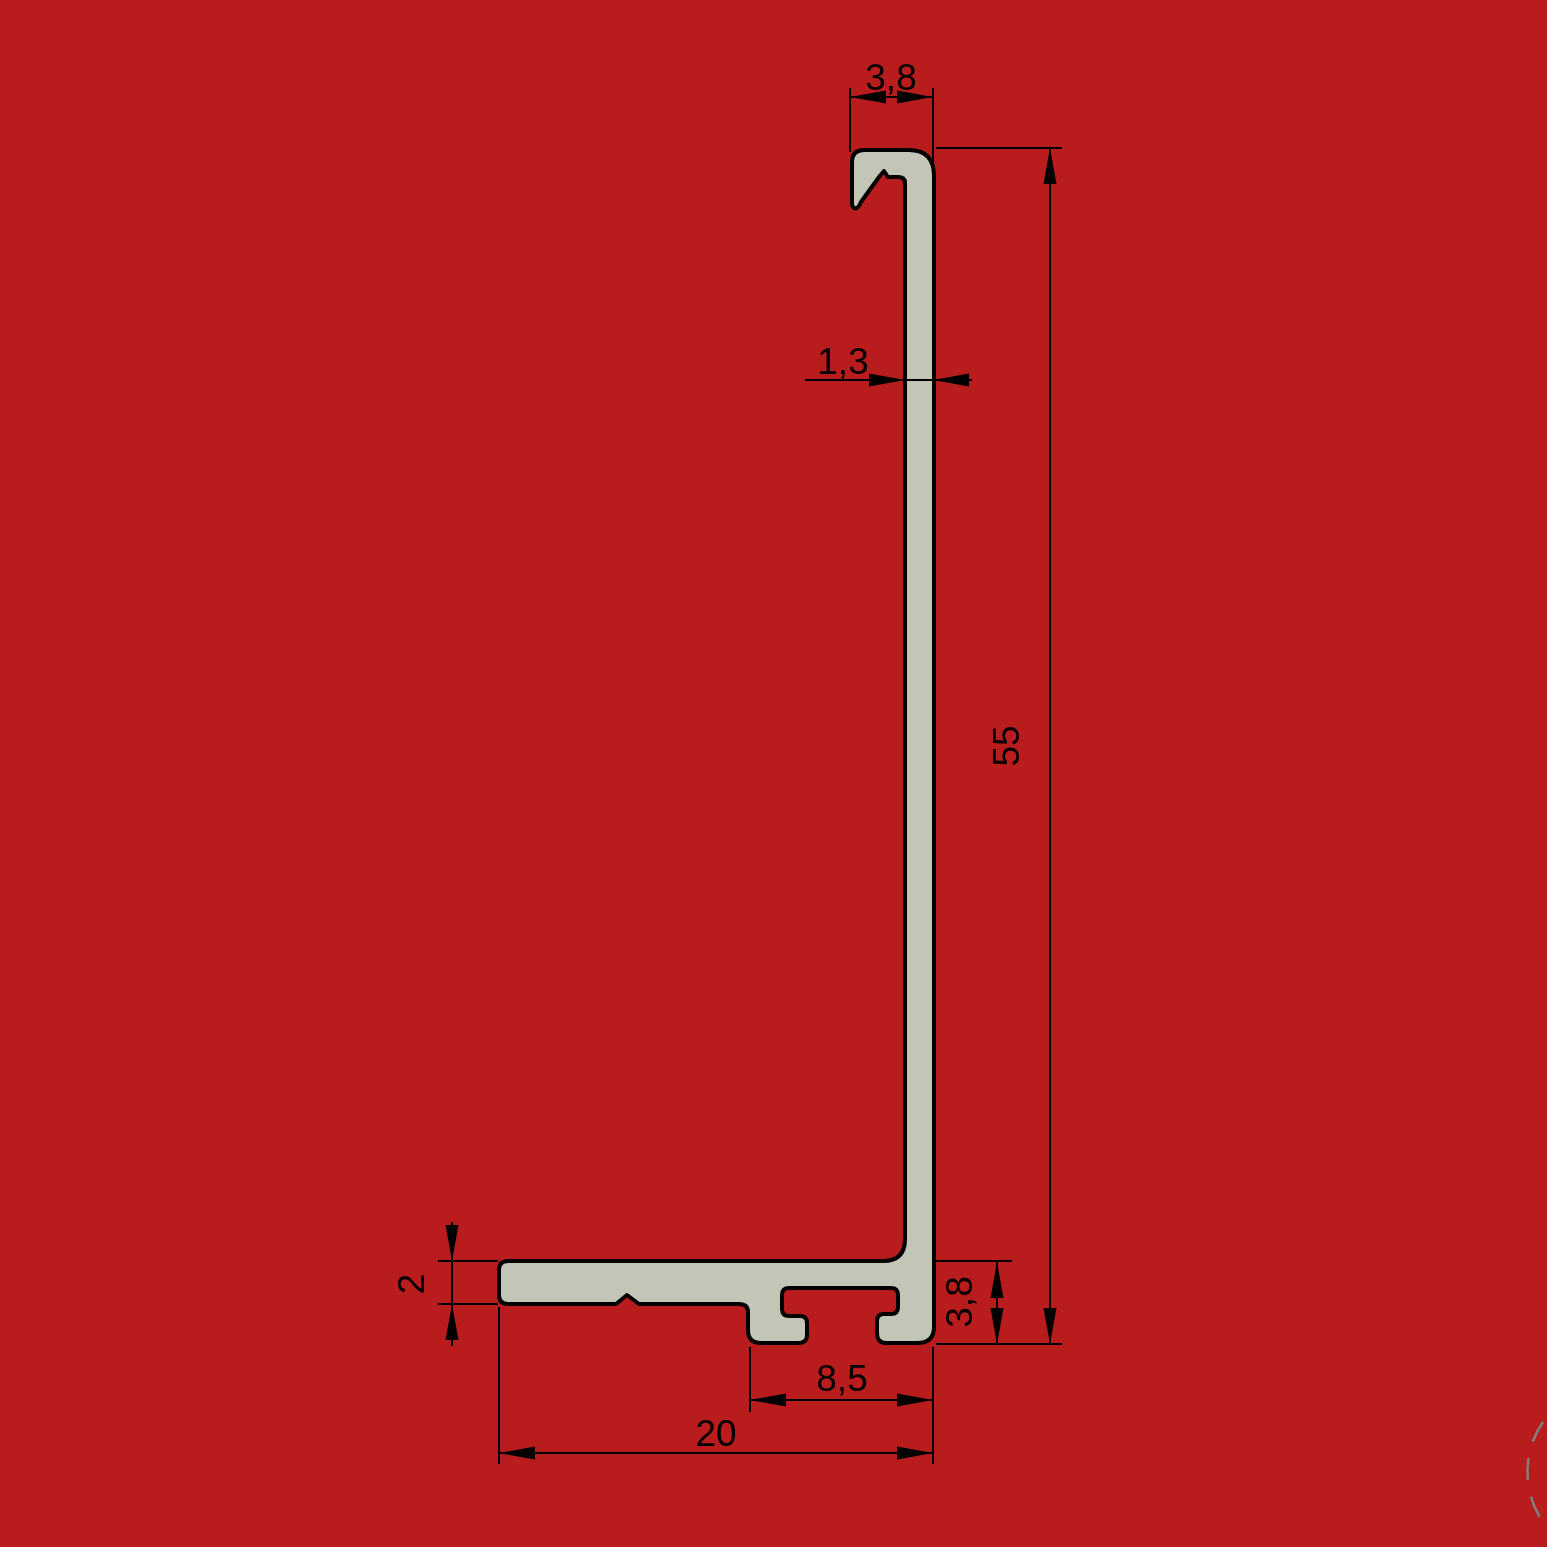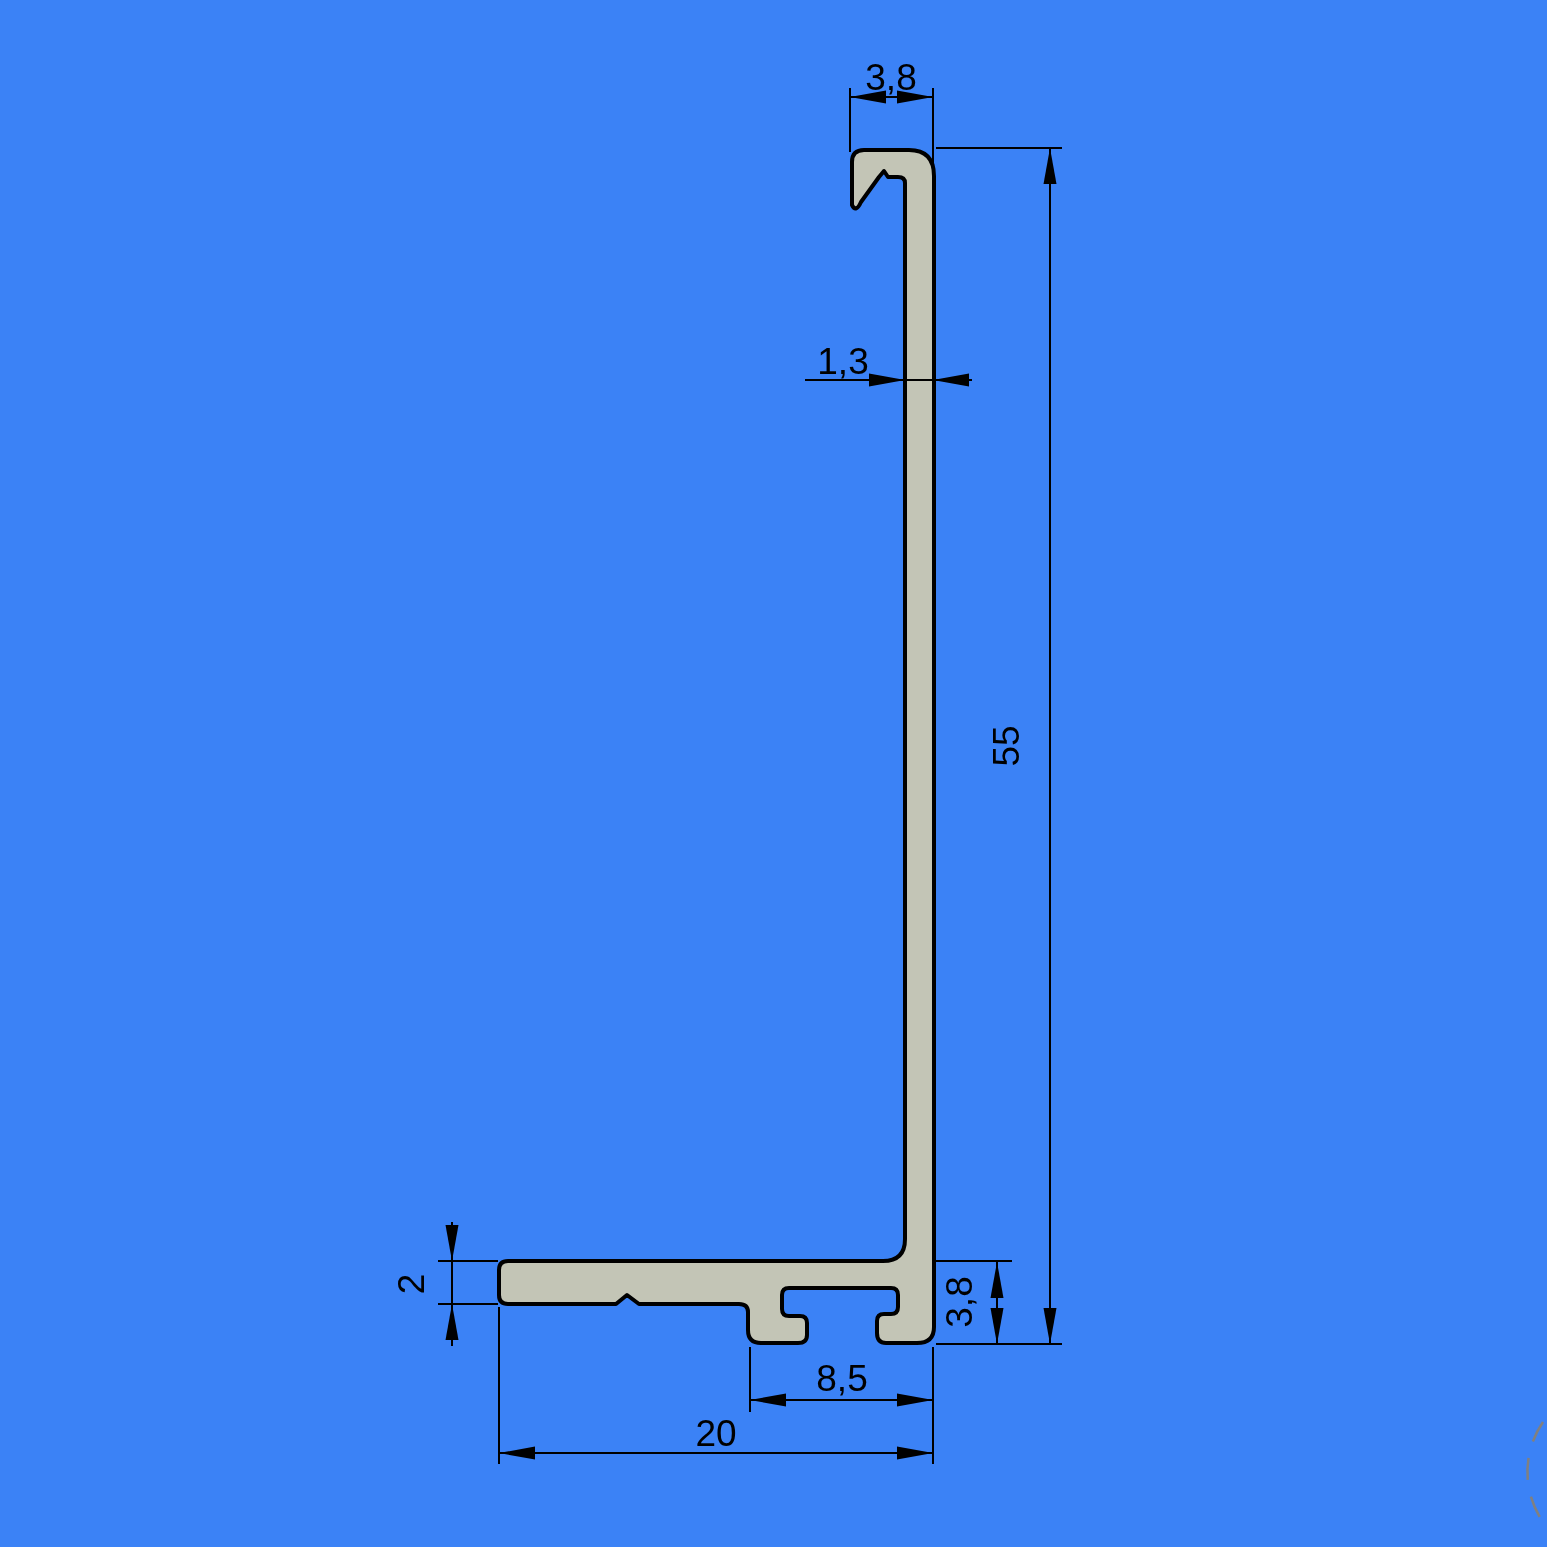--- a/index.html
+++ b/index.html
@@ -5,21 +5,21 @@
   html, body {
     margin: 0;
     padding: 0;
     background: #ffffff;
     font-family: "Liberation Sans", sans-serif;
   }
   .canvas {
     position: relative;
     width: 1547px;
     height: 1547px;
-    background: #3b82f6;
+    background: #b91c1c;
     overflow: hidden;
   }
   svg { display: block; }
   .dim-text {
     font-family: "Liberation Sans", sans-serif;
     font-size: 37px;
     fill: #000000;
   }
 </style>
 </head>

